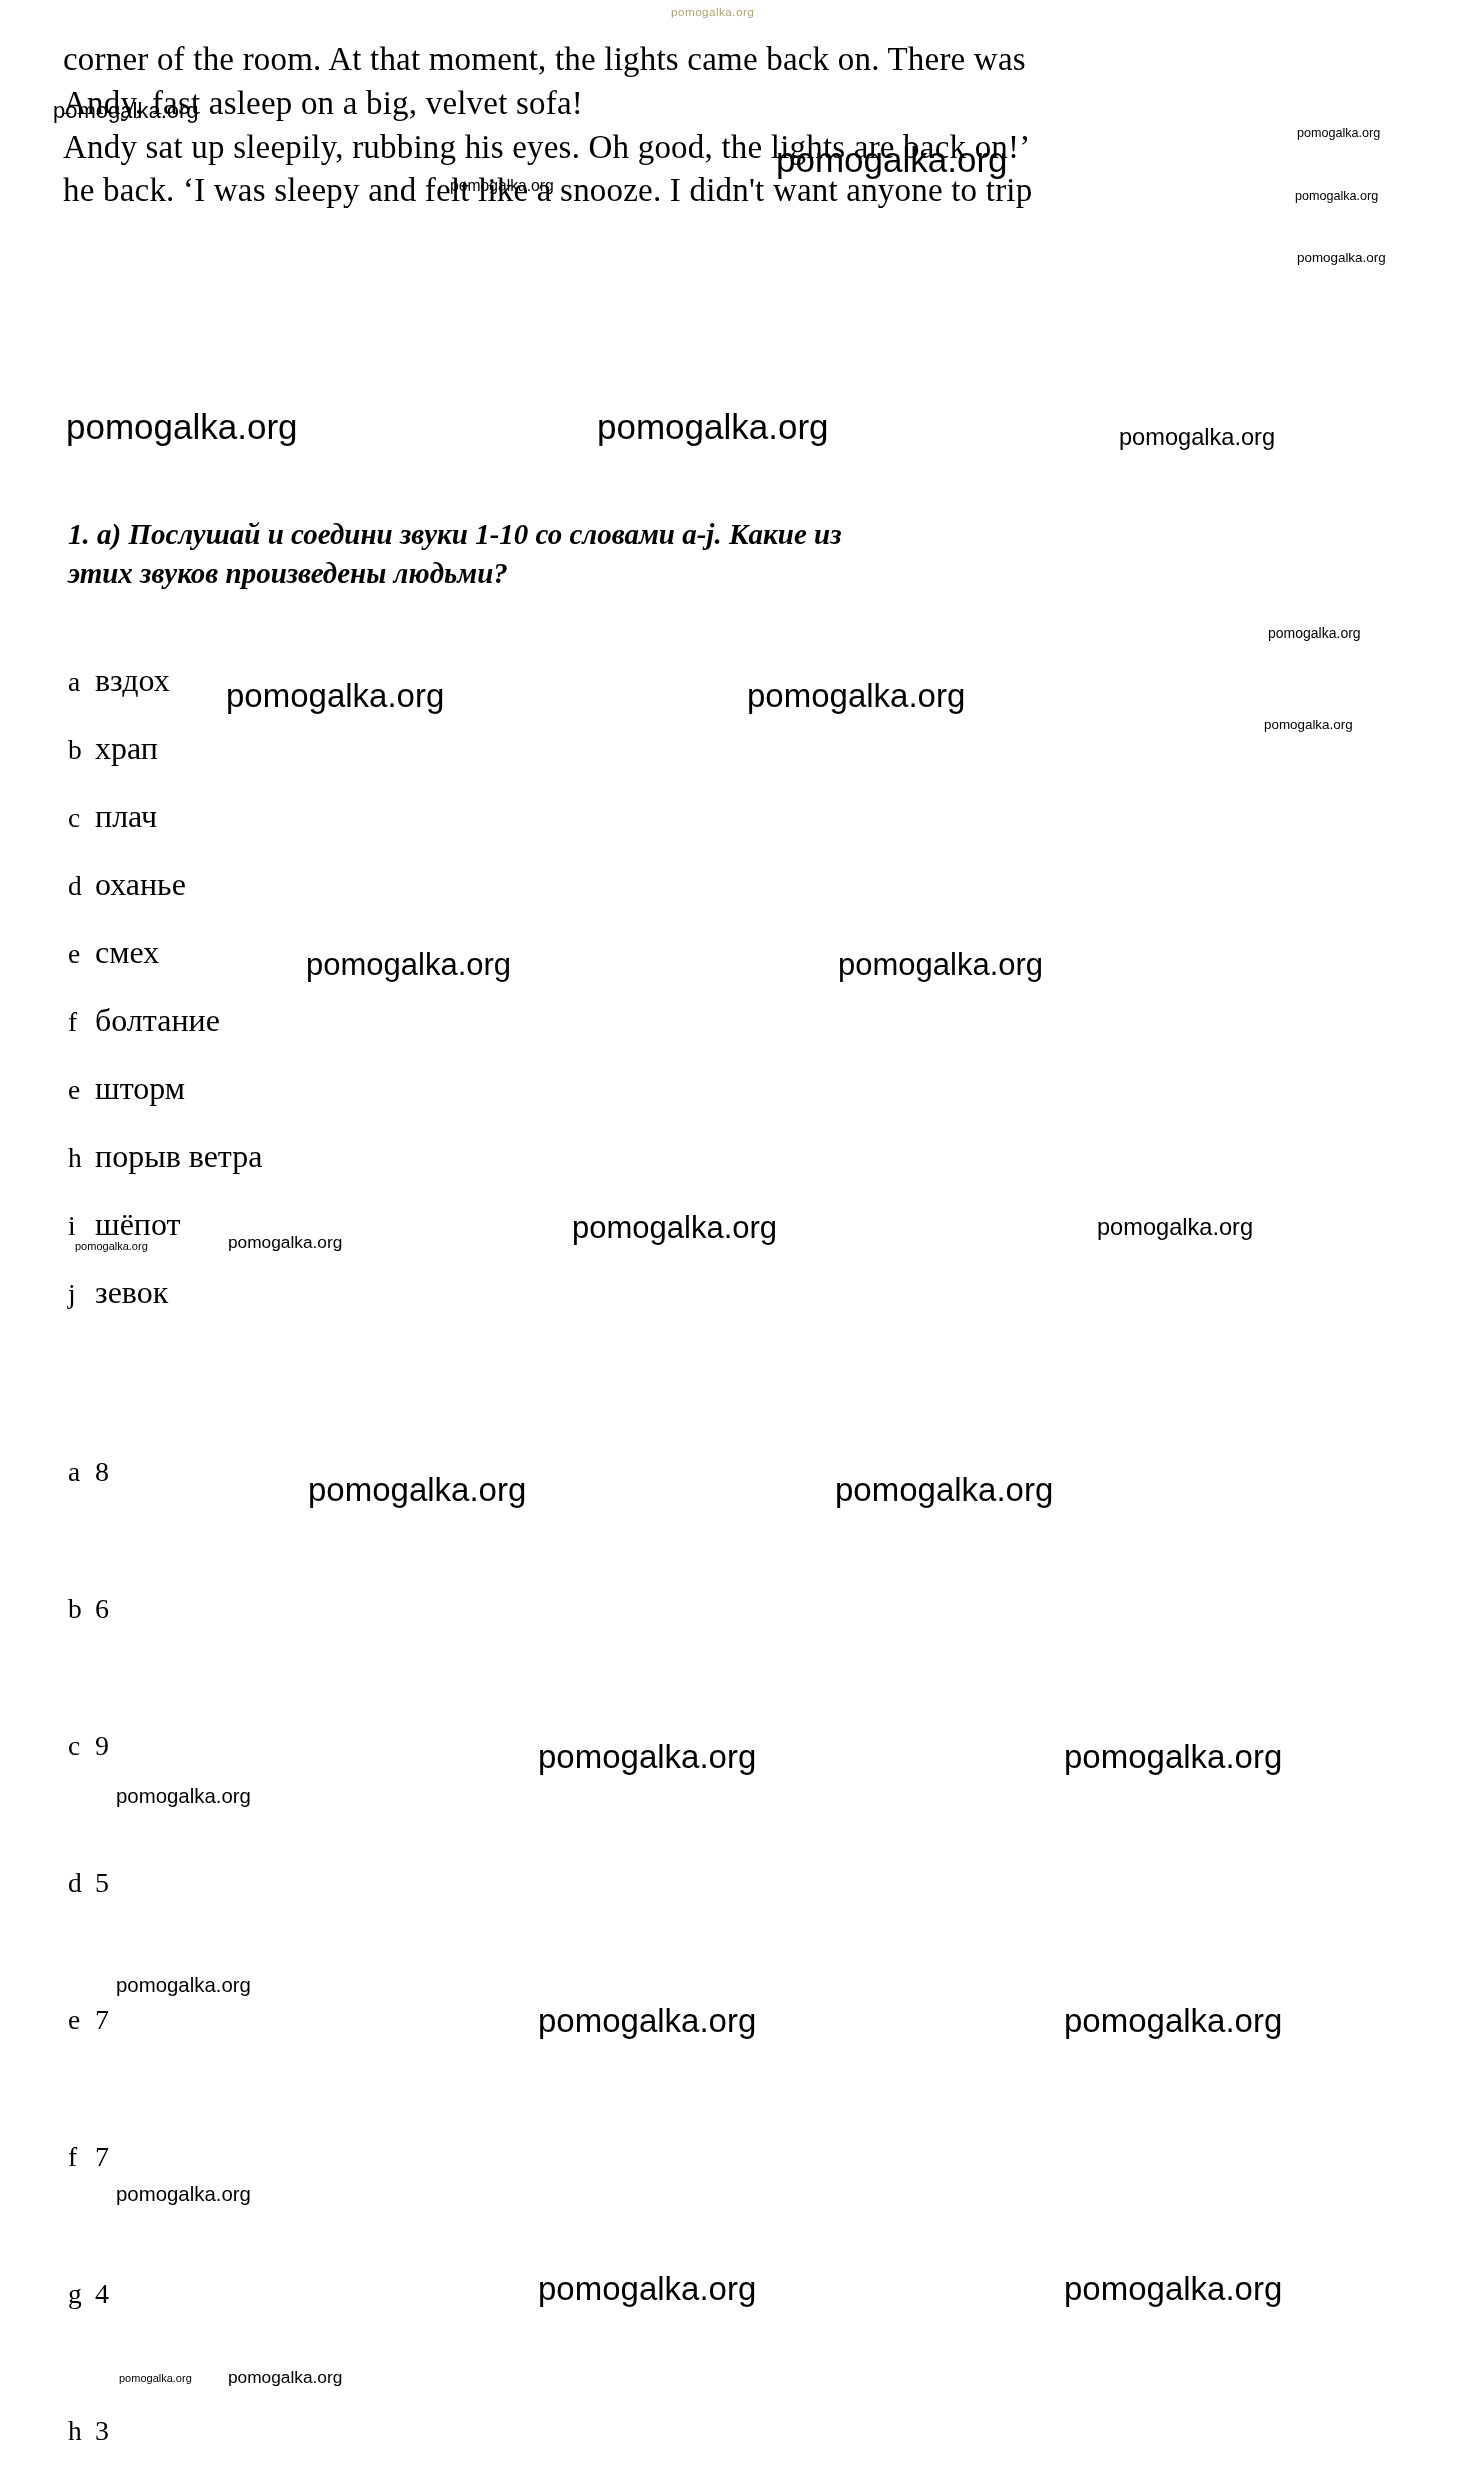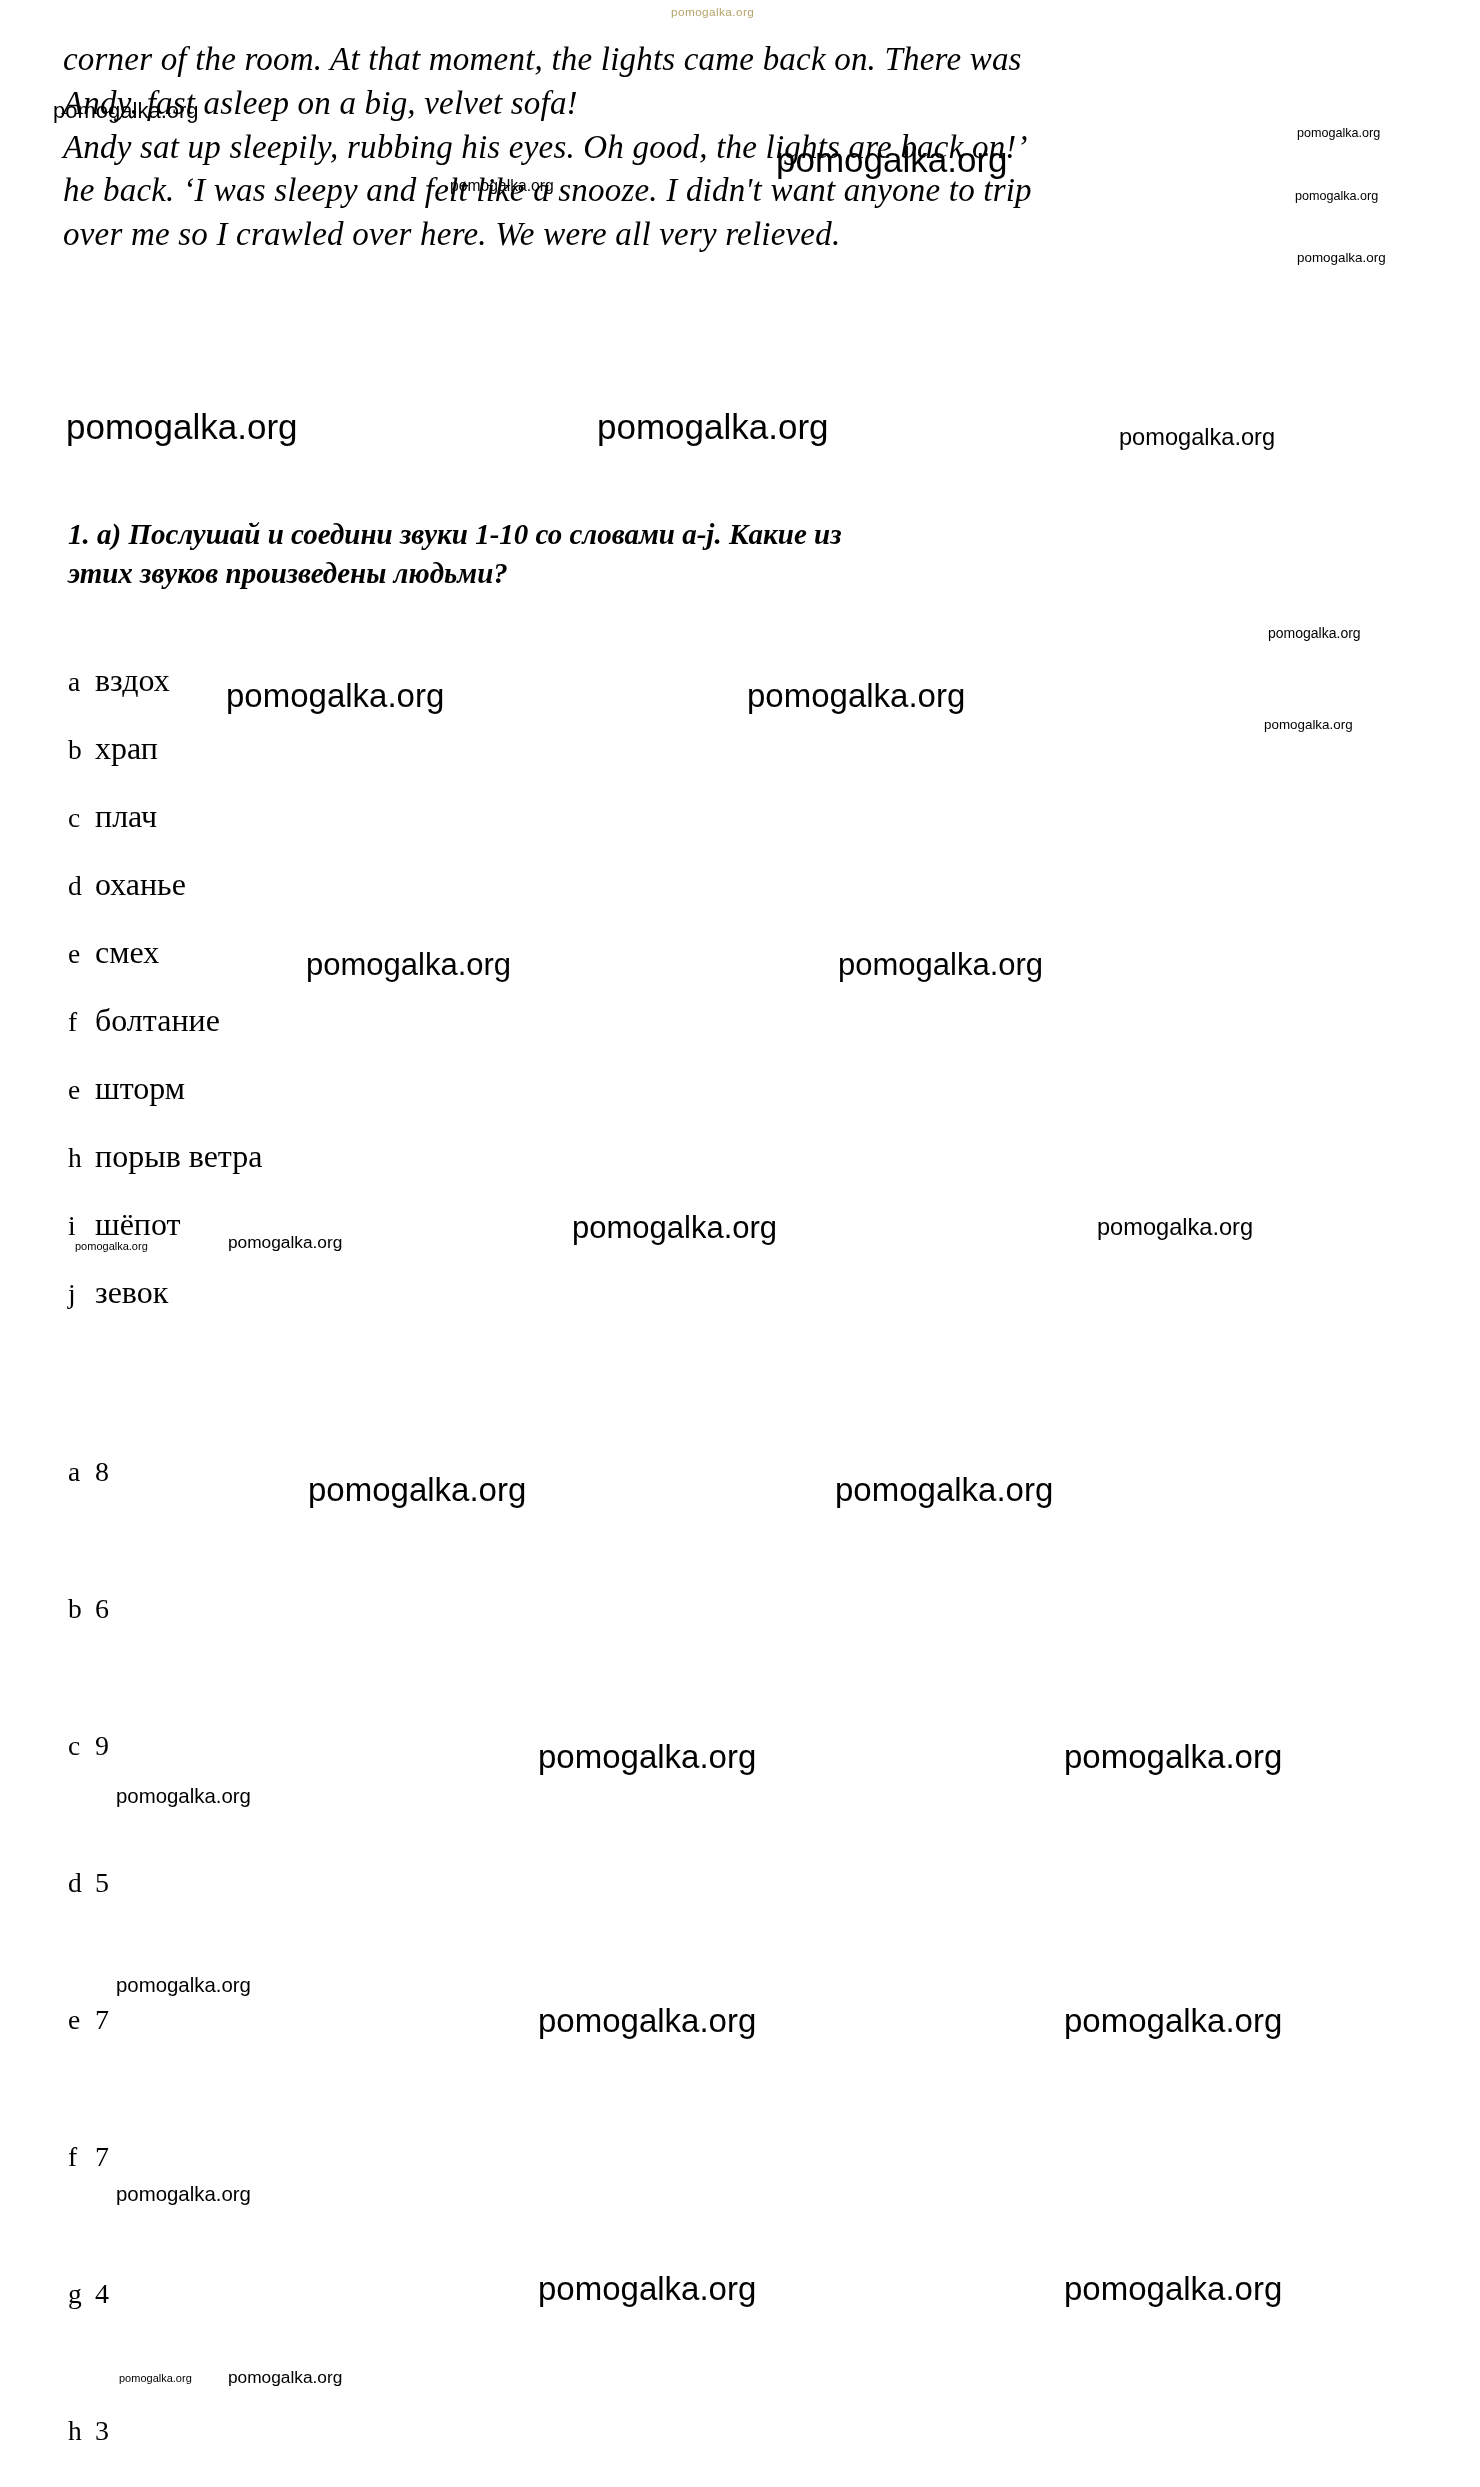--- a/index.html
+++ b/index.html
@@ -38,21 +38,21 @@
   
   .story {
     position: absolute;
     left: 63px;
     top: 38px;
     width: 1352px;
     font-size: 33px;
     line-height: 1.28;
     letter-spacing: 0.2px;
   }
-  .story p { margin: 0 0 1.6px 0; white-space: nowrap; font-style: italic; }
+  .story p { margin: 0 0 1.6px 0; white-space: nowrap; }
 
   .task {
     position: absolute;
     left: 68px;
     top: 515px;
     width: 1352px;
     font-size: 29px;
     font-weight: bold;
     line-height: 1.36;
     font-style: italic;
@@ -83,21 +83,20 @@
 
 <div class="page">
 
   <div class="wm wm-top" style="left:671px; top:4.7px;">pomogalka.org</div>
 
   <div class="story">
     <p>corner of the room. At that moment, the lights came back on. There was</p>
     <p>Andy, fast asleep on a big, velvet sofa!</p>
     <p>Andy sat up sleepily, rubbing his eyes. Oh good, the lights are back on!’</p>
     <p>he back. ‘I was sleepy and felt like a snooze. I didn't want anyone to trip</p>
-    <p>over me so I crawled over here. We were all very relieved.</p>
   </div>
 
   <div class="task">
     <div class="line">1. a) Послушай и соедини звуки 1-10 со словами a-j. Какие из</div>
     <div class="line">этих звуков произведены людьми?</div>
   </div>
 
   <div class="list list-a">
     <div class="item"><span class="key">a</span><span class="val">вздох</span></div>
     <div class="item"><span class="key">b</span><span class="val">храп</span></div>

